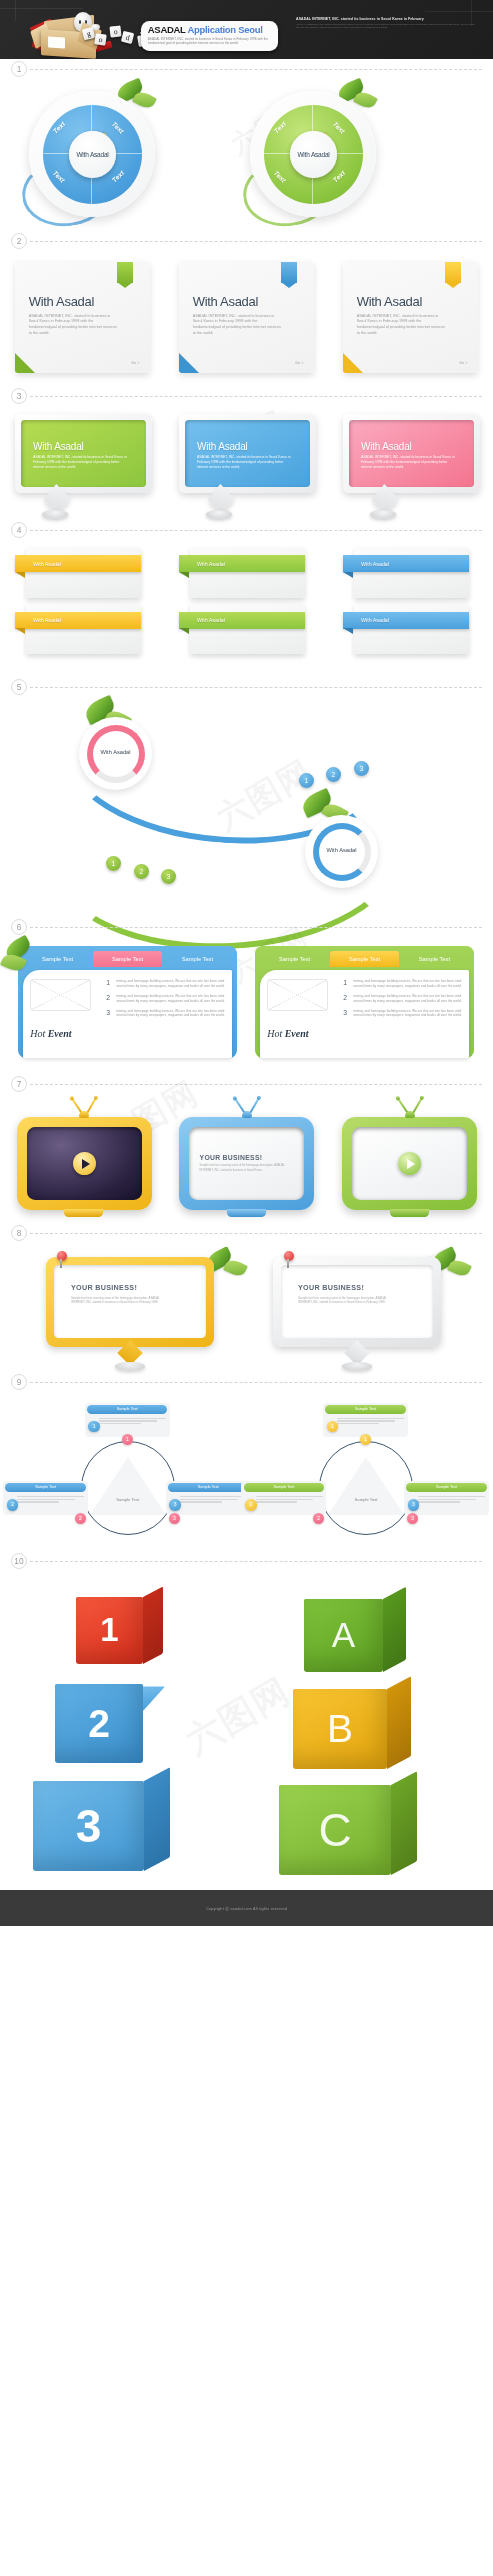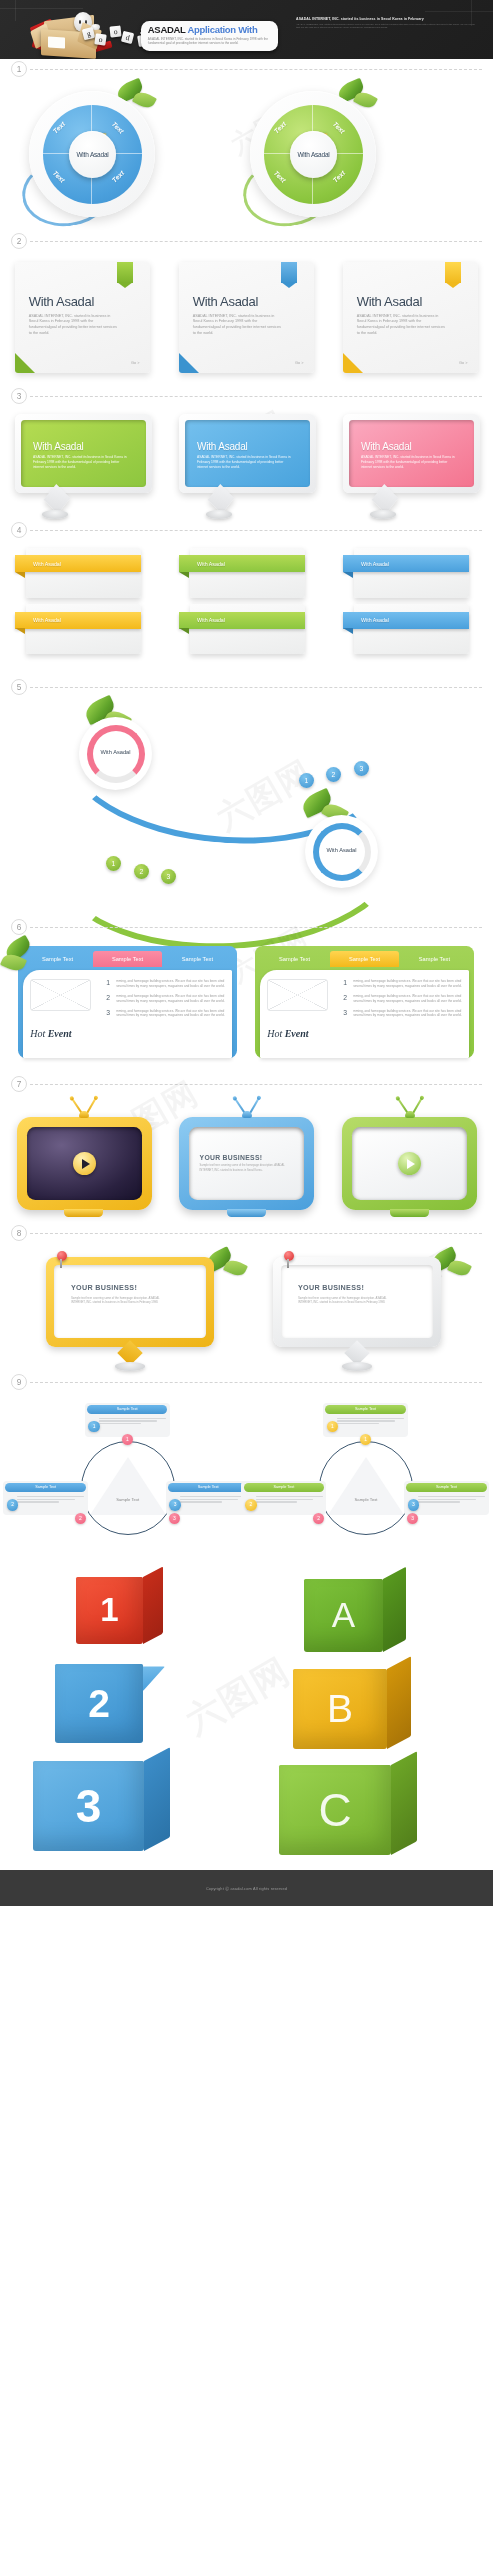--- a/index.html
+++ b/index.html
@@ -392,21 +392,21 @@
         <span class="tile" style="left: 39px; top: 6px; transform: rotate(14deg);">d</span>
         <span class="tile" style="left: 55px; top: 9px; transform: rotate(-10deg);">i</span>
         <span class="tile" style="left: 67px; top: 1.5px; transform: rotate(6deg);">c</span>
         <span class="tile" style="left: 80px; top: 7.6px; transform: rotate(-12deg);">o</span>
         <span class="tile" style="left: 93px; top: 3px; transform: rotate(10deg);">n</span>
       </div>
 
     <div class="bubble">
       <div class="bub-title">
         <span class="bt-dark">ASADAL</span>
-        <span class="bt-blue">Application With</span>
+        <span class="bt-blue">Application Seoul</span>
       </div>
       <div class="bub-desc">ASADAL INTERNET, INC. started its business in Seoul Korea in February 1998 with the fundamental goal of providing better internet services to the world.</div>
     </div>
 
     <div class="hdr-right">
       <div class="hr-title">ASADAL INTERNET, INC. started its business in Seoul Korea in February</div>
       <div class="hr-body">ASADAL INTERNET, INC. started its business in Seoul Korea in February 1998 with the fundamental goal of providing better internet services to the world. We are proud that our site has been cited several times by many newspapers, magazines and books.</div>
     </div>
   </div>
 
@@ -878,20 +878,24 @@
         </div>
 
         <span class="cdot cd-yellow" style="left:108px;top:36px;">1</span>
         <span class="cdot cd-pink" style="left:61px;top:115px;">2</span>
         <span class="cdot cd-pink" style="left:155px;top:115px;">3</span>
       </div>
     </div>
   </div>
 
   <div class="section">
+    <div class="sec-head">
+      <div class="sec-num">10</div>
+      <div class="sec-rule"></div>
+    </div>
     <div class="sec-body cube-row">
       <span class="wm" style="left:182px;top:121px;font-size:36px;">六图网</span>
 
       <div class="cube" style="left:76px;top:7.6px;">
         <span class="c-top" style="left:0;top:0;width:67px;height:44px;background:linear-gradient(160deg,#f76a52,#e8402a);"></span>
         <span class="c-front" style="left:0;top:18px;width:67px;height:67px;background:linear-gradient(150deg,#f4573c,#d82f1b);">1</span>
         <span class="c-side" style="left:67px;top:18px;width:20px;height:67px;background:linear-gradient(150deg,#c62d1a,#a12213);"></span>
       </div>
       <div class="cube" style="left:55px;top:93px;">
         <span class="c-top" style="left:0;top:0;width:88px;height:47px;background:linear-gradient(160deg,#86c8f0,#4aa0dc);"></span>

